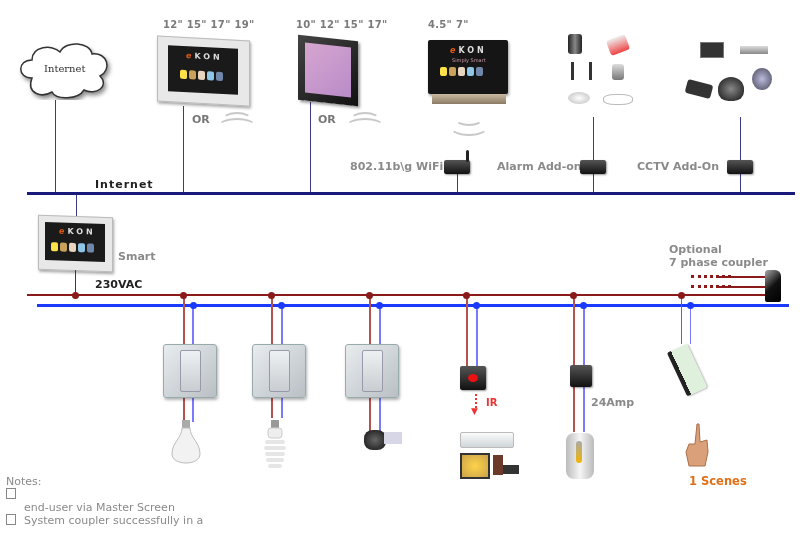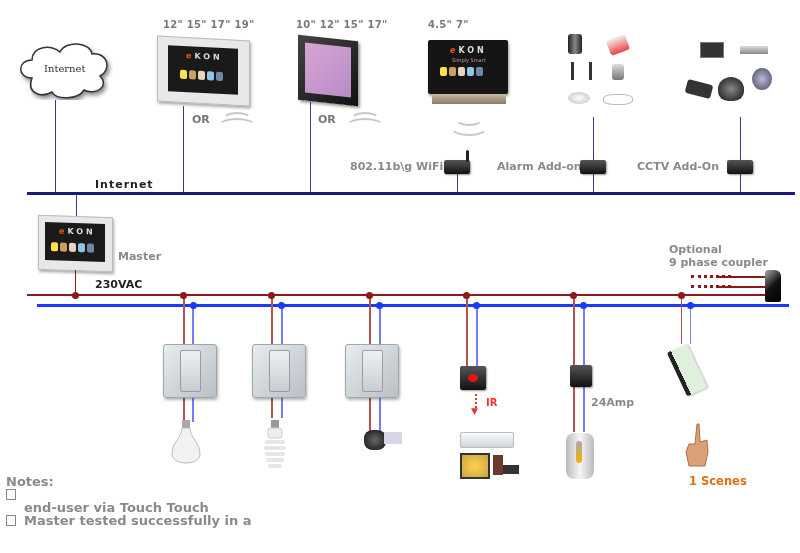--- a/index.html
+++ b/index.html
@@ -16,21 +16,21 @@
   .screen { position:absolute; background:#e8e8e8; border:1px solid #bbb; box-shadow:1px 2px 3px rgba(0,0,0,0.35); }
   .screen .inner { position:absolute; background:#1a1a1a; }
   .brand { position:absolute; color:#ddd; font-size:8px; letter-spacing:3px; font-weight:bold; }
   .brand b { color:#e55a10; font-style:italic; }
   .icons-row { position:absolute; display:flex; gap:2px; }
   .icons-row span { display:block; width:7px; height:9px; border-radius:2px; }
   .box { position:absolute; background:linear-gradient(#555,#111); border-radius:2px; box-shadow:1px 1px 2px rgba(0,0,0,0.4); }
   .switch { position:absolute; width:52px; height:52px; background:linear-gradient(135deg,#e8ecef,#b9bfc4); border:1px solid #9aa; border-radius:3px; box-shadow:1px 2px 3px rgba(0,0,0,0.3); }
   .switch .rocker { position:absolute; left:16px; top:5px; width:19px; height:40px; border:1px solid #99a; border-radius:2px; background:linear-gradient(#eef1f3,#c8cdd1); }
   .wave { position:absolute; border:2px solid #c8c8c8; border-color:#c8c8c8 transparent transparent transparent; border-radius:50%; }
-  .notes { position:absolute; color:#8a8a8a; font-size:13px; font-weight:bold; line-height:13px; }
+  .notes { position:absolute; color:#8a8a8a; font-size:11px; font-weight:normal; line-height:13px; }
   .notes .bullet { display:inline-block; width:8px; height:9px; border:1px solid #888; margin-right:8px; vertical-align:-1px; }
 </style>
 </head>
 <body>
 
 <svg class="abs" style="left:12px;top:38px" width="102" height="62">
   <path d="M20,40 C5,40 5,22 20,22 C20,8 40,6 48,14 C54,2 78,4 80,16 C96,14 100,32 88,38 C98,48 84,58 72,52 C66,62 44,62 40,54 C30,60 14,56 20,40 Z" fill="#fff" stroke="#333" stroke-width="1.5" style="filter:drop-shadow(2px 3px 2px rgba(0,0,0,0.45))"></path>
 </svg>
 <div class="abs" style="left:44px;top:63px;font-family:'DejaVu Serif',serif;font-size:10px;color:#333">Internet</div>
 
@@ -111,31 +111,31 @@
   <div class="inner" style="left:6px;top:6px;width:60px;height:38px"></div>
   <div class="brand" style="left:20px;top:10px"><b>e</b><span>KON</span></div>
   <div class="icons-row" style="left:12px;top:26px">
     <span style="background:#ffe24a"></span>
       <span style="background:#c9a15a"></span>
       <span style="background:#e8d5c0"></span>
       <span style="background:#8fc6e8"></span>
       <span style="background:#6f88aa"></span>
   </div>
 </div>
-<div class="abs" style="left:118px;top:250px;font-size:11px;color:#8a8a8a;font-weight:bold">Master</div>
+<div class="abs" style="left:118px;top:250px;font-size:11px;color:#8a8a8a;font-weight:bold">Smart</div>
 <div class="vline-red" style="left:75px;top:270px;height:25px;width:1px;background:#8b1a1a"></div>
 
 <div class="abs" style="left:95px;top:278px;font-size:11px;font-weight:bold;color:#222">230VAC</div>
 <div class="abs" style="left:27px;top:294px;width:740px;height:2px;background:#8b1a1a"></div>
 <div class="abs" style="left:37px;top:304px;width:752px;height:3px;background:#1a3aff"></div>
 <div class="dot-red" style="left:72px;top:292px"></div>
 
 <div class="lbl" style="left:669px;top:243px;line-height:13px">
   <div>Optional</div>
-  <div>9 phase coupler</div>
+  <div>7 phase coupler</div>
 </div>
 <div class="abs" style="left:691px;top:275px;width:40px;height:0;border-top:3px dotted #8b1a1a"></div>
 <div class="abs" style="left:717px;top:276px;width:50px;height:2px;background:#8b1a1a"></div>
 <div class="abs" style="left:691px;top:285px;width:40px;height:0;border-top:3px dotted #8b1a1a"></div>
 <div class="abs" style="left:717px;top:286px;width:50px;height:2px;background:#8b1a1a"></div>
 <div class="abs" style="left:765px;top:270px;width:16px;height:32px;background:linear-gradient(135deg,#aaa,#111 50%,#000);border-radius:3px 6px 2px 2px"></div>
 
 <div class="vline-red" style="left:183px;top:296px;height:126px"></div>
 <div class="vline-blue" style="left:192px;top:306px;height:116px"></div>
 <div class="dot-red" style="left:180px;top:292px"></div>
@@ -202,15 +202,15 @@
 <div class="dot-blue" style="left:687px;top:302px"></div>
 <div class="abs" style="left:676px;top:346px;width:22px;height:48px;background:linear-gradient(90deg,#222 20%,#dff0dc 20%);transform:rotate(-25deg);border-radius:2px;box-shadow:1px 1px 2px rgba(0,0,0,0.3)"></div>
 <svg class="abs" style="left:683px;top:422px" width="28" height="46">
   <path d="M14,2 L16,2 L17,20 L24,18 L25,30 L22,44 L6,44 L3,30 L6,22 L12,22 Z" fill="#d9a07a" stroke="#a9704a" stroke-width="1"></path>
 </svg>
 <div class="abs" style="left:689px;top:474px;font-size:11.5px;color:#e07018;font-weight:bold">1 Scenes</div>
 
 <div class="notes" style="left:6px;top:475px">
   <div>Notes:</div>
   <div><span class="bullet"></span></div>
-  <div style="padding-left:18px">end-user via Touch Touch</div>
-  <div><span class="bullet"></span><span>Master tested successfully in a</span></div>
+  <div style="padding-left:18px">end-user via Master Screen</div>
+  <div><span class="bullet"></span><span>System coupler successfully in a</span></div>
 </div>
 
 </body></html>

